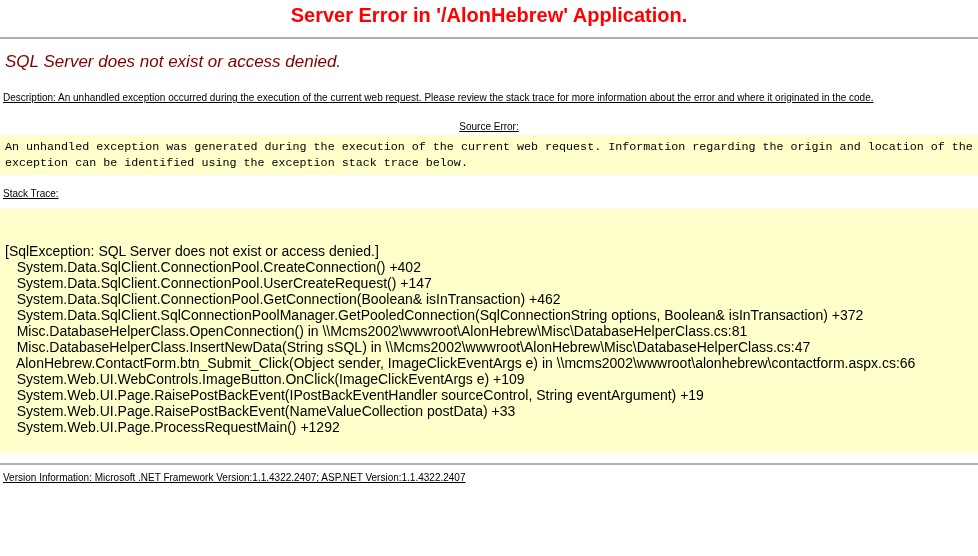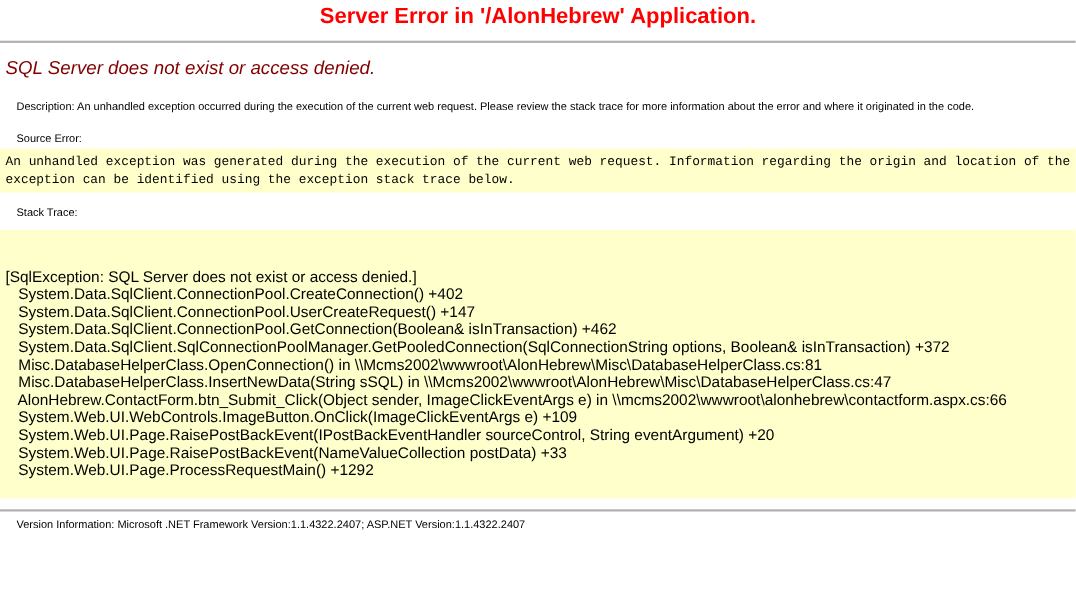--- a/index.html
+++ b/index.html
@@ -32,29 +32,30 @@
   }
   h2.subtitle {
     margin: 13px 5px 0 5px;
     font-size: 17px;
     line-height: 20px;
     font-weight: normal;
     font-style: italic;
     color: var(--subtitle_maroon, #800000);
   }
   p.meta {
-    margin: 0 15px;
+    margin: 0 3px;
     font-size: 10px;
     line-height: 13px;
     white-space: nowrap;
     overflow: hidden;
+    text-decoration: underline;
   }
   p.desc    { margin-top: 19px; }
   p.excdet  { margin-top: 14px; }
-  p.srclbl  { margin-top: 16px; }
+  p.srclbl  { margin-top: 16px; text-align: center; }
   p.stklbl  { margin-top: 12px; }
   .codebox {
     background: var(--box_yellow, #ffffcc);
     width: 100%;
     box-sizing: border-box;
     overflow: hidden;
   }
   .codebox .line {
     white-space: pre;
     line-height: 16px;
@@ -102,21 +103,21 @@
       <div class="line">&nbsp;</div>
       <div class="line">[SqlException: SQL Server does not exist or access denied.]</div>
       <div class="line">   System.Data.SqlClient.ConnectionPool.CreateConnection() +402</div>
       <div class="line">   System.Data.SqlClient.ConnectionPool.UserCreateRequest() +147</div>
       <div class="line">   System.Data.SqlClient.ConnectionPool.GetConnection(Boolean&amp; isInTransaction) +462</div>
       <div class="line">   System.Data.SqlClient.SqlConnectionPoolManager.GetPooledConnection(SqlConnectionString options, Boolean&amp; isInTransaction) +372</div>
       <div class="line">   Misc.DatabaseHelperClass.OpenConnection() in \\Mcms2002\wwwroot\AlonHebrew\Misc\DatabaseHelperClass.cs:81</div>
       <div class="line">   Misc.DatabaseHelperClass.InsertNewData(String sSQL) in \\Mcms2002\wwwroot\AlonHebrew\Misc\DatabaseHelperClass.cs:47</div>
       <div class="line">   AlonHebrew.ContactForm.btn_Submit_Click(Object sender, ImageClickEventArgs e) in \\mcms2002\wwwroot\alonhebrew\contactform.aspx.cs:66</div>
       <div class="line">   System.Web.UI.WebControls.ImageButton.OnClick(ImageClickEventArgs e) +109</div>
-      <div class="line">   System.Web.UI.Page.RaisePostBackEvent(IPostBackEventHandler sourceControl, String eventArgument) +20</div>
+      <div class="line">   System.Web.UI.Page.RaisePostBackEvent(IPostBackEventHandler sourceControl, String eventArgument) +19</div>
       <div class="line">   System.Web.UI.Page.RaisePostBackEvent(NameValueCollection postData) +33</div>
       <div class="line">   System.Web.UI.Page.ProcessRequestMain() +1292</div>
       <div class="line">&nbsp;</div>
     </div>
 
   <hr class="rule rule-bottom">
 
   <p class="meta footer">Version Information: Microsoft .NET Framework Version:1.1.4322.2407; ASP.NET Version:1.1.4322.2407</p>
 
 </main>

